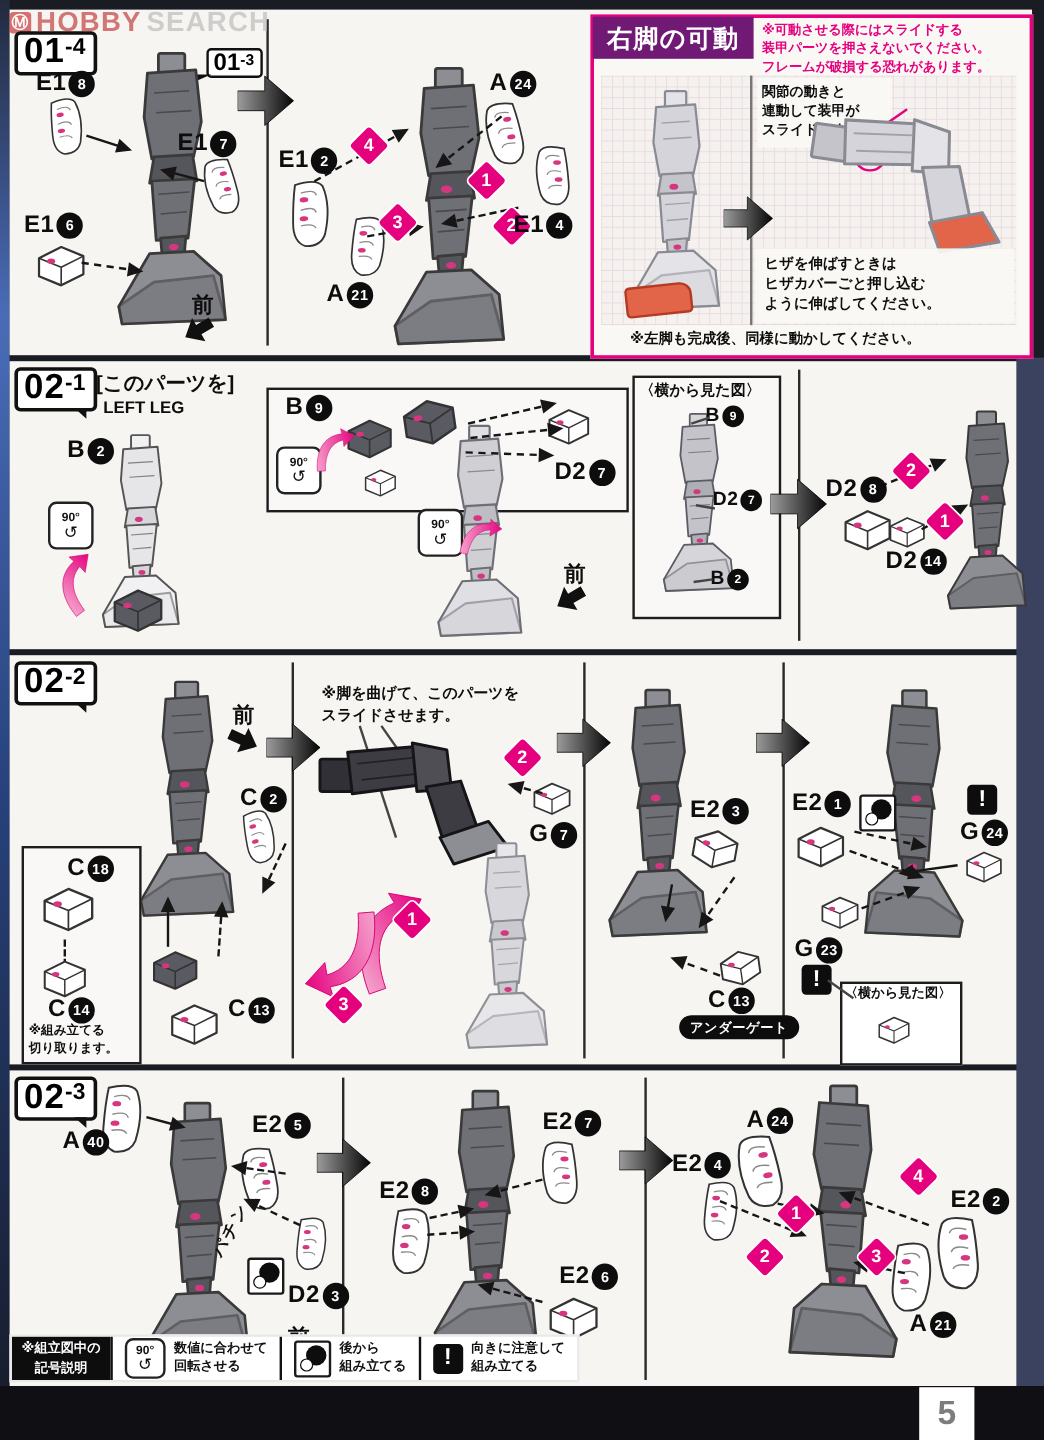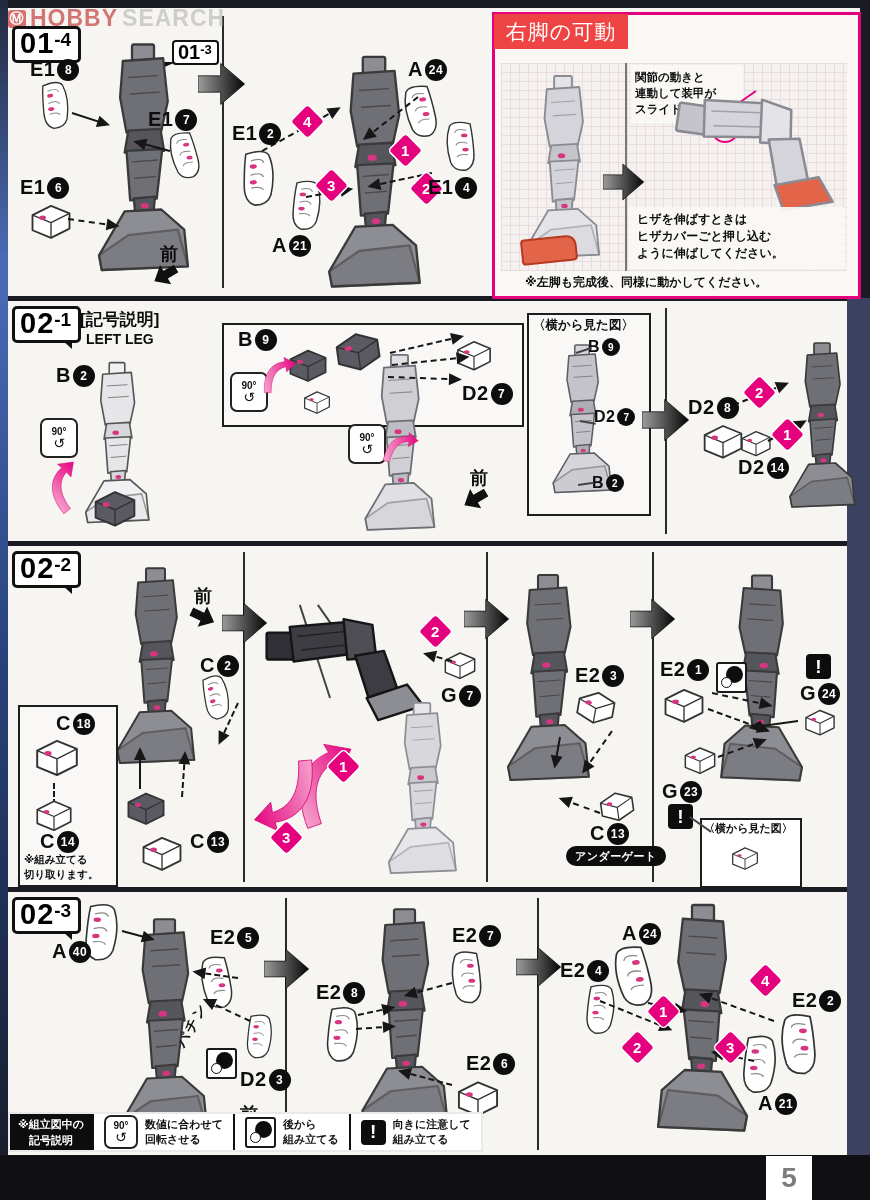--- a/index.html
+++ b/index.html
@@ -38,21 +38,21 @@
   .later-icon .small{position:absolute;left:3px;bottom:3px;width:9px;height:9px;border-radius:50%;background:#fff;border:1.5px solid #0d0d0d;}
   .attn-icon{position:absolute;width:25px;height:25px;background:#0d0d0d;border-radius:4px;color:#fff;display:flex;align-items:center;justify-content:center;font-weight:800;font-size:19px;}
   
   .note{position:absolute;color:#0d0d0d;font-weight:700;font-size:11.5px;line-height:1.4;white-space:pre-line;}
   .pink{color:#e5007e;}
   .inset{position:absolute;border:2px solid #1d1d1d;background:rgba(255,255,255,0.35);}
   .undergate{position:absolute;background:#0d0d0d;color:#fff;border-radius:10px;font-size:11px;font-weight:800;padding:2.5px 9px;letter-spacing:0.5px;}
   .front{position:absolute;color:#0d0d0d;font-weight:800;font-size:18px;}
   
   .mbox{position:absolute;border:3px solid #e5007e;background:#faf8f5;}
-  .mhead{position:absolute;background:#ef4444;color:#fff;font-weight:400;font-size:21px;display:flex;align-items:center;justify-content:center;letter-spacing:1px;}
+  .mhead{position:absolute;background:#701a75;color:#fff;font-weight:700;font-size:21px;display:flex;align-items:center;justify-content:center;letter-spacing:1px;}
   .grid{position:absolute;background-color:#f5f1ef;background-image:linear-gradient(#e9dcе1 1px,transparent 1px),linear-gradient(90deg,#e9dce1 1px,transparent 1px);background-image:linear-gradient(#e9dce1 1px,transparent 1px),linear-gradient(90deg,#e9dce1 1px,transparent 1px);background-size:9px 9px;}
   .ring{position:absolute;border:2.5px solid #e5007e;border-radius:50%;}
   
   .wm{position:absolute;display:flex;align-items:center;gap:4px;opacity:0.65;font-weight:800;font-size:23px;letter-spacing:1px;}
   .wm .lg{width:18px;height:18px;background:#c62828;color:#fff;font-size:14px;display:flex;align-items:center;justify-content:center;border-radius:3px;}
   .wm .w1{color:#c03333;}
   .wm .w2{color:#b9b9b9;}
   
   .legend{position:absolute;display:flex;border:2px solid #e9e9e9;background:#fff;align-items:stretch;}
   .lg-title{background:#0d0d0d;color:#fff;font-size:11px;font-weight:700;display:flex;align-items:center;justify-content:center;white-space:pre-line;text-align:center;line-height:1.5;padding:0 8px;}
@@ -233,20 +233,23 @@
     </div>
   <div class="plabel" style="left:272px;top:234px;">
       <span>A</span>
       <span class="circ">21</span>
     </div>
 
   <div class="mbox" style="left:492px;top:12px;width:363px;height:281px;">
     <div class="grid" style="left:6px;top:48px;width:346px;height:208px;"></div>
     <div class="abs" style="left:130px;top:48px;width:1.5px;height:208px;background:#777;"></div>
     <div class="mhead" style="left:-1px;top:-1px;width:134px;height:35px;">右脚の可動</div>
+    <div class="note pink" style="left:140px;top:3px;width:222px;font-size:11px;">※可動させる際にはスライドする
+装甲パーツを押さえないでください。
+フレームが破損する恐れがあります。</div>
     <svg class="ill" style="left:22px;top:58px;width:92px;height:192px;--k1:#d4d4da;--k2:#e4e4e8;--k3:#c4c4ca;--st:#8a8a92;">
         <use href="#sym-leg"></use>
       </svg>
     <div class="abs" style="left:26px;top:222px;width:52px;height:22px;background:#e2654a;border:2px solid #b43a22;border-radius:4px 10px 4px 4px;transform:rotate(-6deg);"></div>
     <div class="abs" style="left:136px;top:50px;width:112px;height:58px;background:rgba(250,248,245,0.92);"></div>
     <div class="note" style="left:140px;top:54px;">関節の動きと
 連動して装甲が
 スライドします。</div>
     <div class="ring" style="left:216px;top:100px;width:24px;height:24px;"></div>
     <div class="tline" style="left:228px;top:98px;width:40px;transform:rotate(-35deg);background:#e5007e;"></div>
@@ -260,21 +263,21 @@
     <div class="note" style="left:142px;top:196px;font-size:12px;">ヒザを伸ばすときは
 ヒザカバーごと押し込む
 ように伸ばしてください。</div>
     <div class="note" style="left:30px;top:259px;font-size:12px;">※左脚も完成後、同様に動かしてください。</div>
   </div>
 
   <div class="step" style="left:12px;top:306px;">
     <b>02</b>
       <i>-1</i>
   </div>
-  <div class="note" style="left:80px;top:308px;font-size:17px;font-weight:800;">[記号説明]</div>
+  <div class="note" style="left:80px;top:308px;font-size:17px;font-weight:800;">[このパーツを]</div>
   <div class="note" style="left:86px;top:330px;font-size:14px;font-weight:800;">LEFT LEG</div>
 
   <svg class="ill" style="left:78px;top:352px;width:78px;height:185px;--k1:#e6e6e9;--k2:#f1f1f3;--k3:#d7d7db;--st:#555;">
       <use href="#sym-leg"></use>
     </svg>
   <svg class="ill" style="left:88px;top:486px;width:54px;height:44px;--bf:#5a5a62;">
       <use href="#sym-block"></use>
     </svg>
   <div class="rot-icon" style="left:40px;top:418px;">
       <b>90°</b>
@@ -444,20 +447,22 @@
   <div class="darrow sarrow" style="left:140px;top:788px;width:38px;transform:rotate(-90deg);"></div>
   <div class="darrow" style="left:182px;top:796px;width:42px;transform:rotate(-86deg);"></div>
   <svg class="ill" style="left:136px;top:832px;width:52px;height:42px;">
       <use href="#sym-block"></use>
     </svg>
   <div class="plabel" style="left:190px;top:830px;">
       <span>C</span>
       <span class="circ">13</span>
     </div>
 
+  <div class="note" style="left:268px;top:570px;font-size:12.5px;">※脚を曲げて、このパーツを
+スライドさせます。</div>
   <div class="tline" style="left:300px;top:604px;width:98px;transform:rotate(72deg);"></div>
   <div class="tline" style="left:318px;top:604px;width:112px;transform:rotate(55deg);"></div>
   <svg class="ill" style="left:262px;top:598px;width:165px;height:125px;--k1:#3c3c42;--k2:#4e4e54;--k3:#303036;--st:#151518;">
       <use href="#sym-leg-bent"></use>
     </svg>
   <div class="dia" style="left:424px;top:620px;">
       <i>2</i>
     </div>
   <svg class="ill" style="left:440px;top:642px;width:40px;height:46px;">
       <use href="#sym-block"></use>

